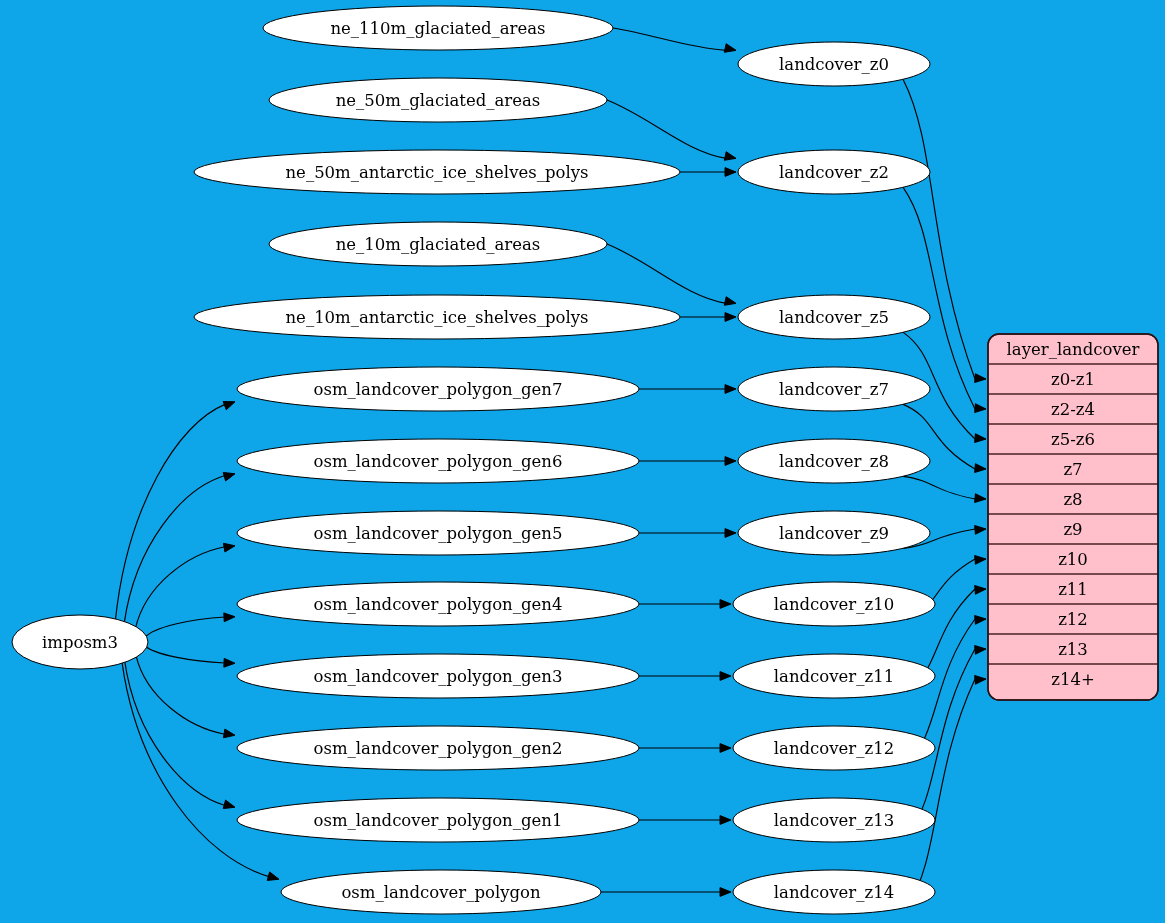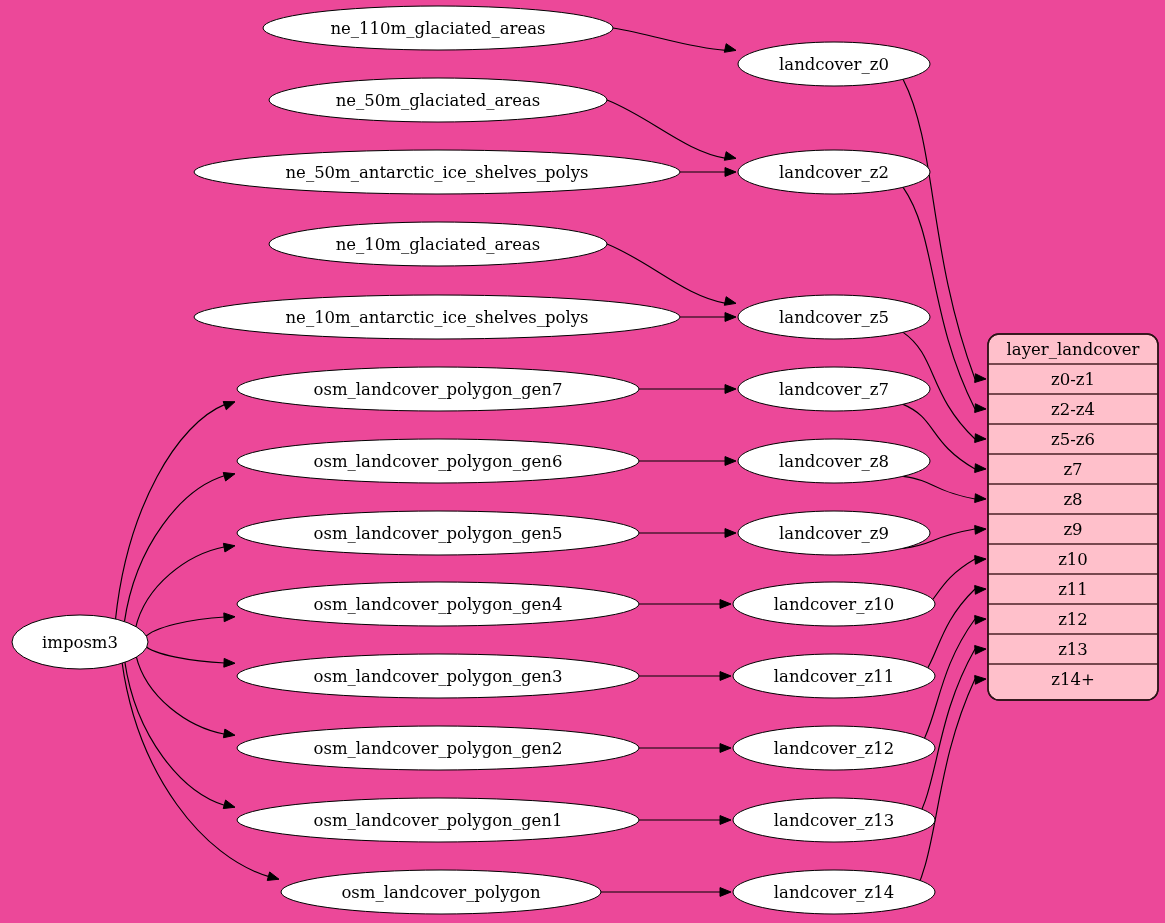--- a/index.html
+++ b/index.html
@@ -4,21 +4,21 @@
 <style>
   html, body {
     margin: 0;
     padding: 0;
     background: #ffffff;
   }
   #graph-root {
     position: relative;
     width: 1165px;
     height: 923px;
-    background: #ec4899;
+    background: #0ea5e9;
     font-family: "DejaVu Serif", "Liberation Serif", serif;
     overflow: hidden;
   }
   svg#graph-svg {
     display: block;
     width: 1165px;
     height: 923px;
   }
   .node-ellipse {
     fill: #ffffff;

